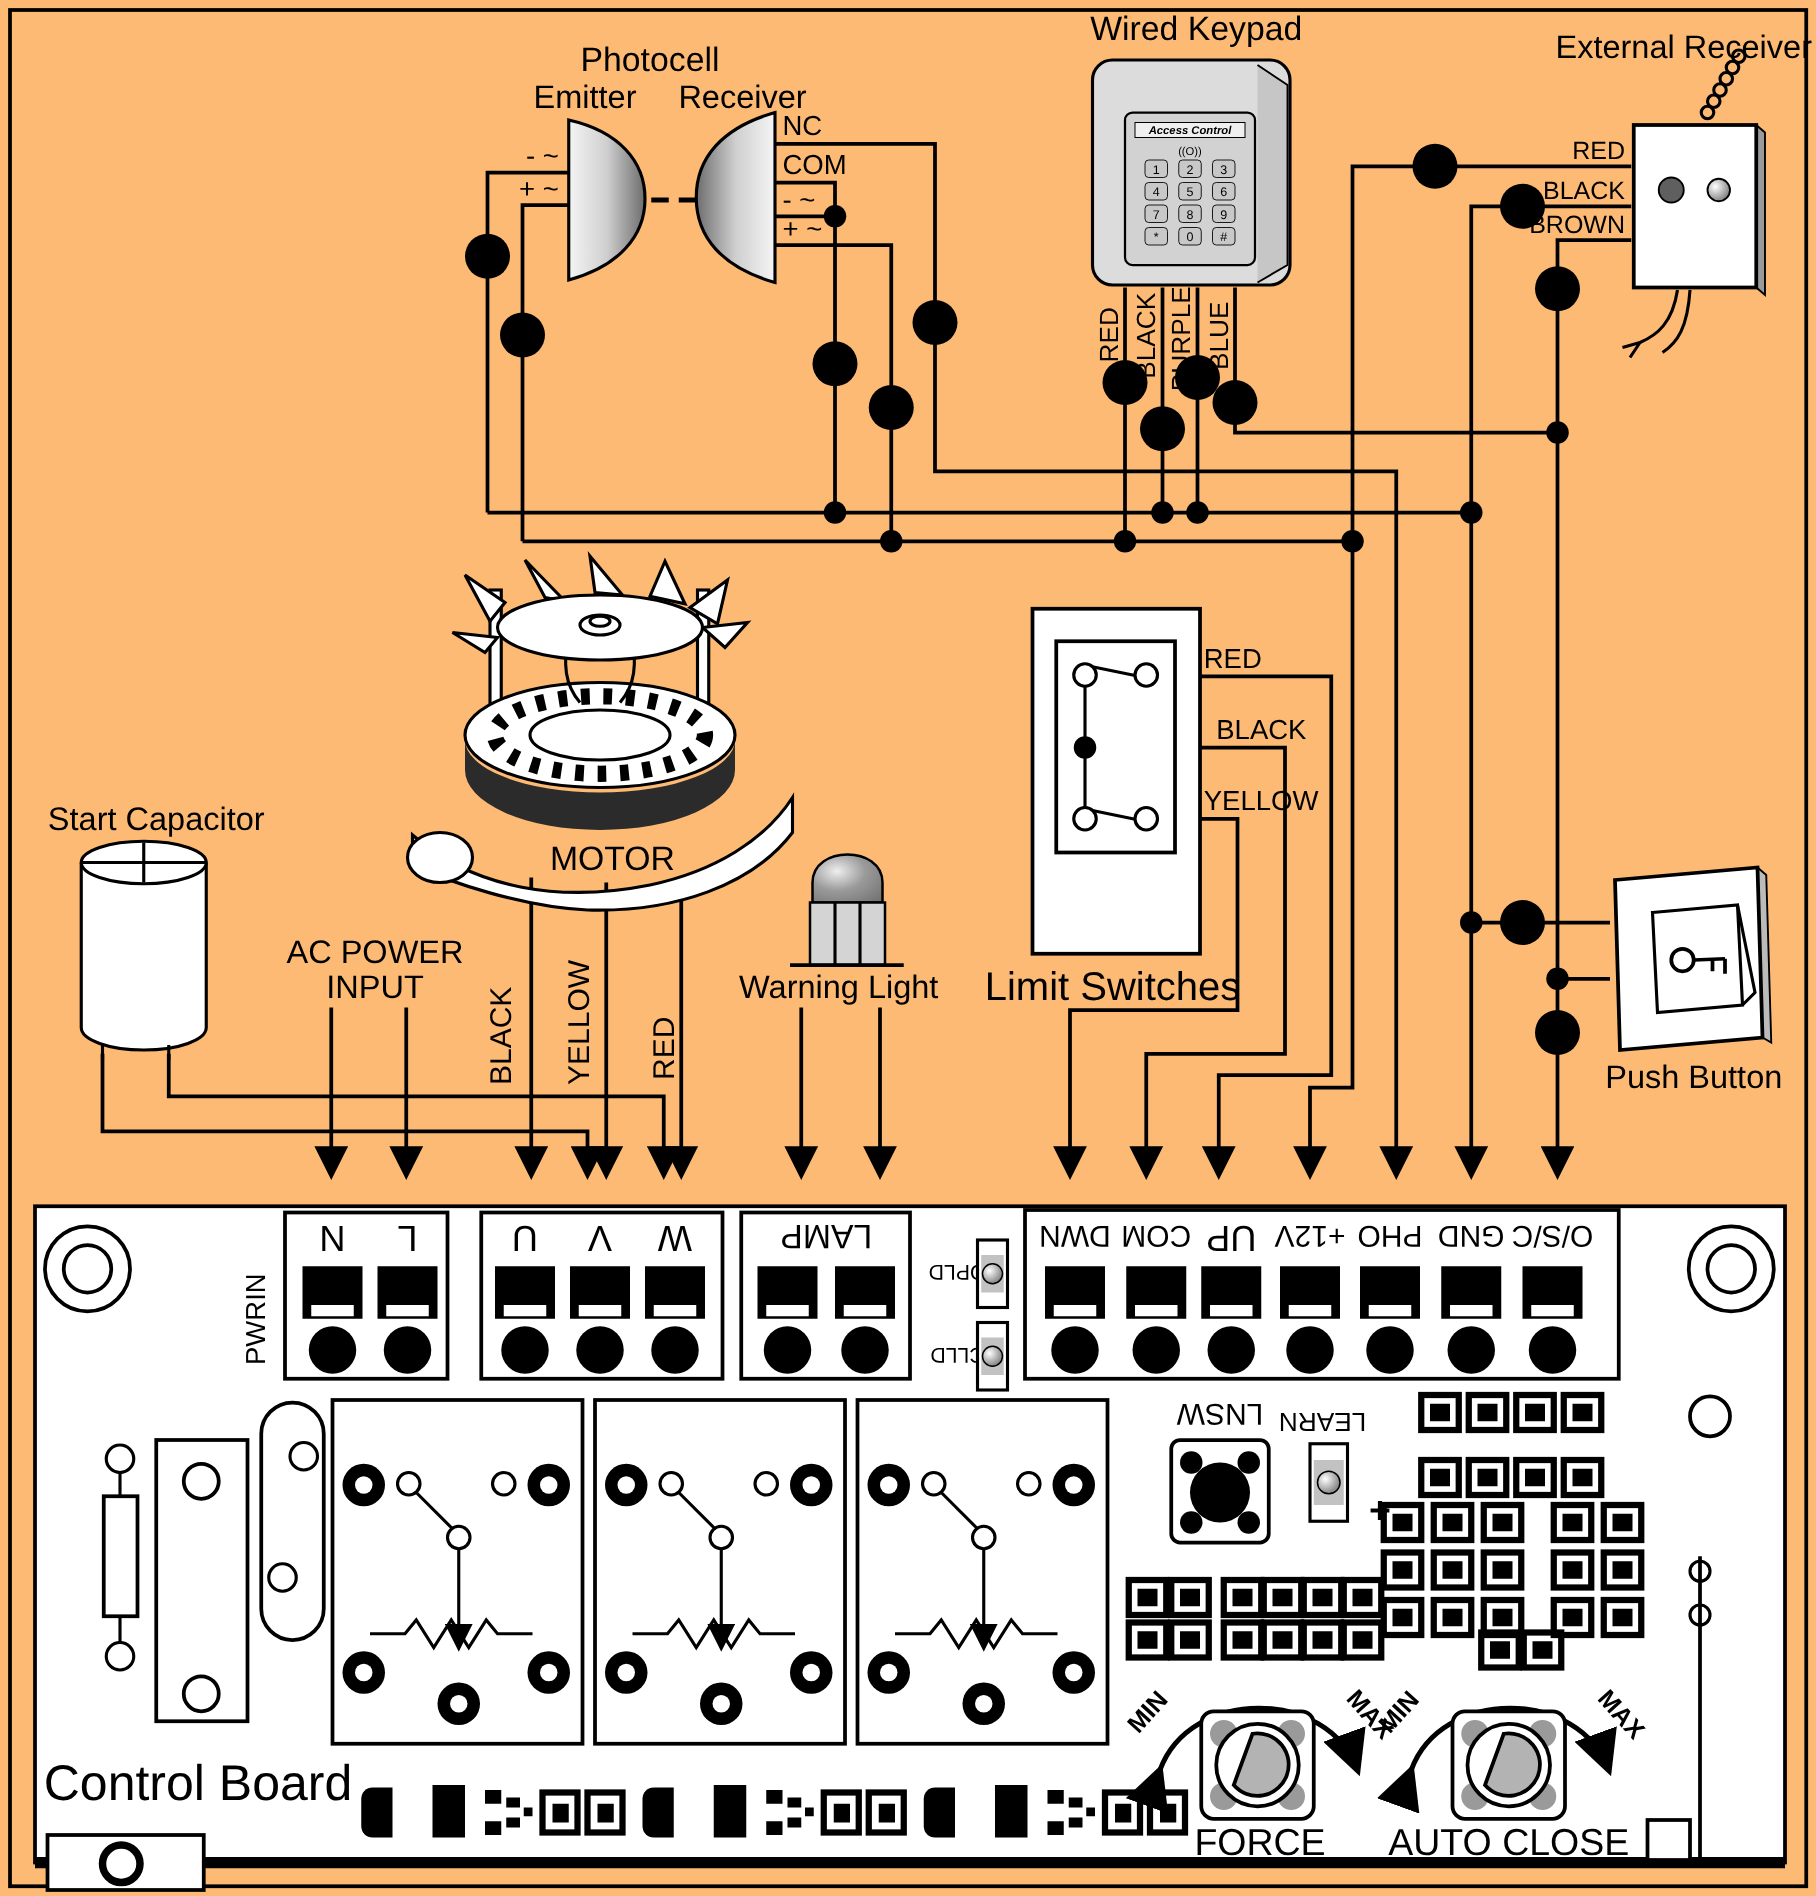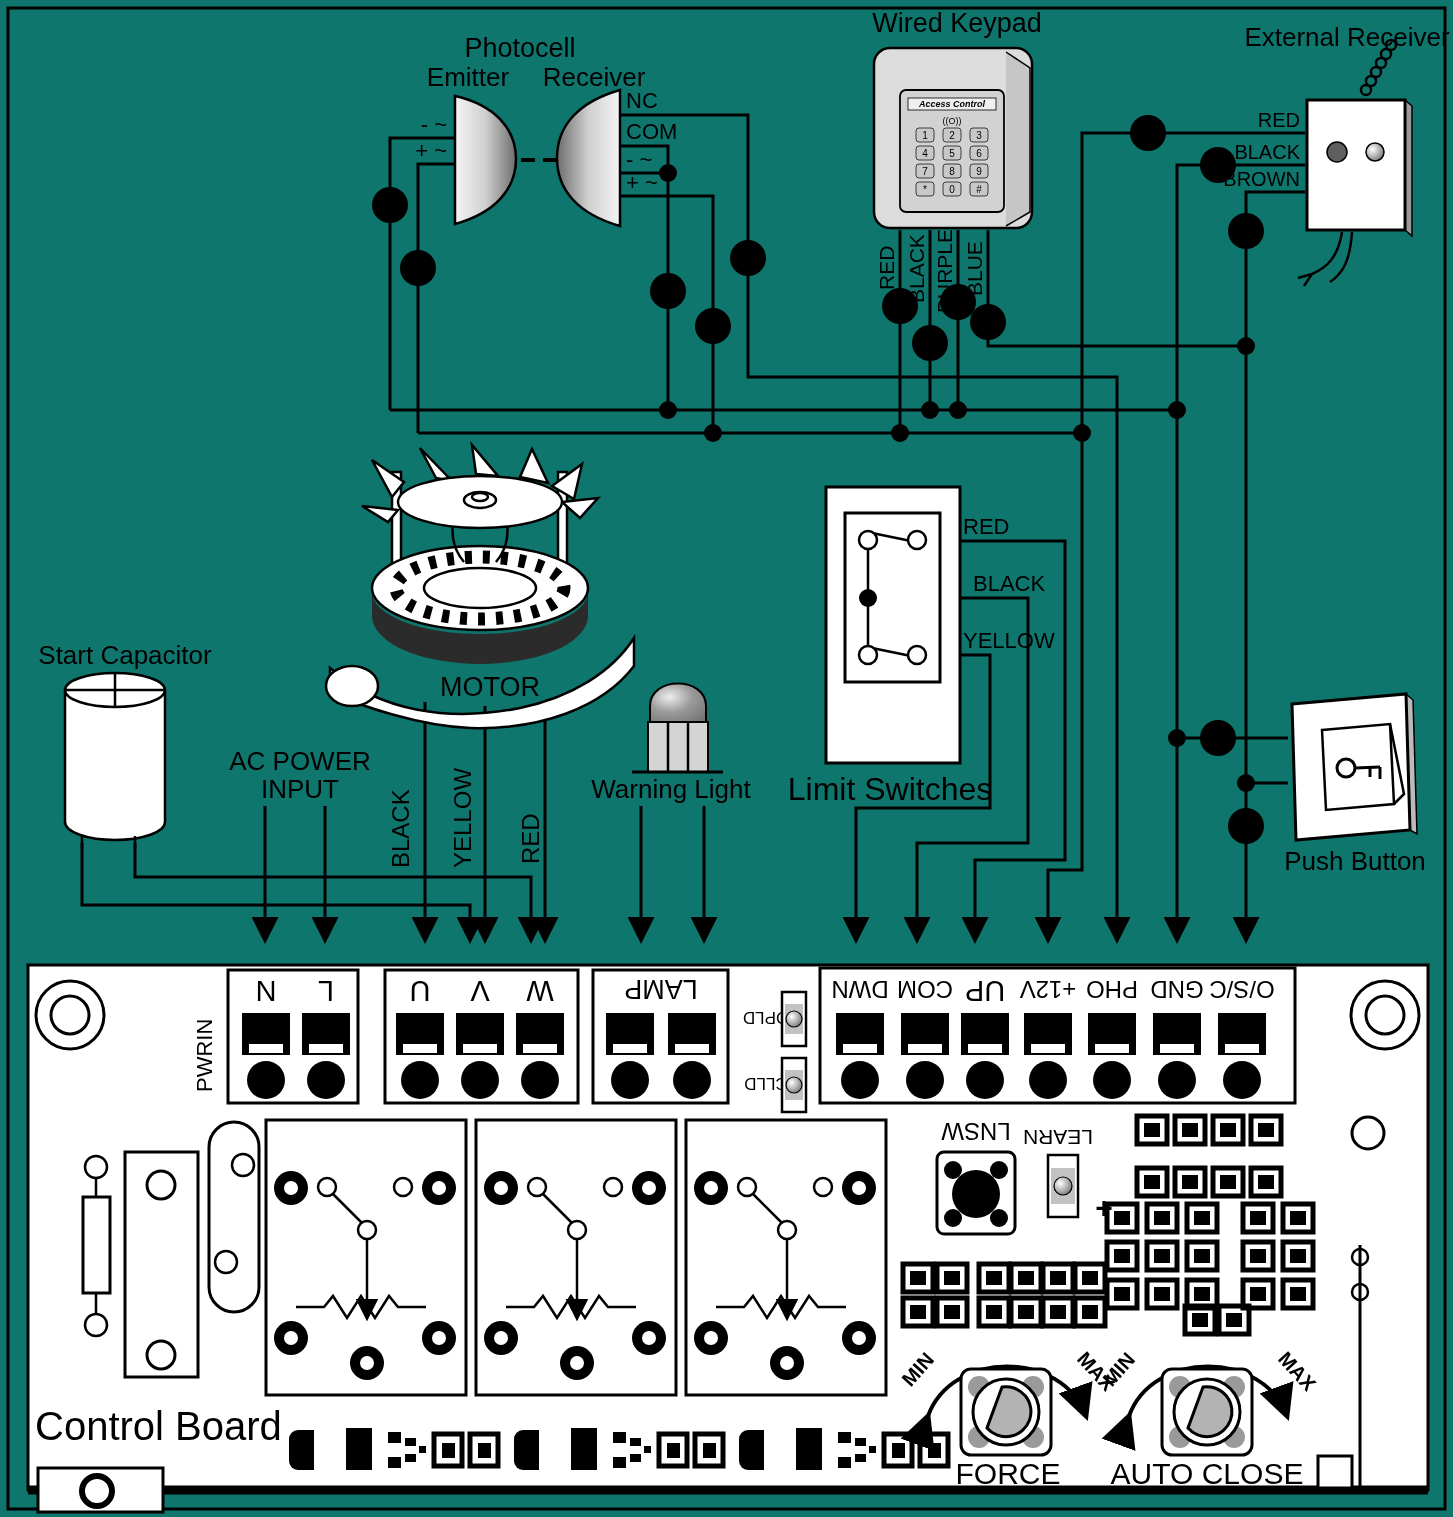--- a/index.html
+++ b/index.html
@@ -1,16 +1,16 @@
 <!DOCTYPE html>
 <html><head>
 <meta charset="utf-8">
 <style>
   html,body{margin:0;padding:0;background:#fff;}
-  .stage{width:1453px;height:1517px;position:relative;background:#0f766e;}
+  .stage{width:1453px;height:1517px;position:relative;background:#fdba74;}
   svg text{font-family:"Liberation Sans","DejaVu Sans",sans-serif;fill:#000;}
   .mid{text-anchor:middle}.end{text-anchor:end}
   .t40{font-size:40px}.t32{font-size:32px}.t30{font-size:30px}.t27{font-size:27px}
   .t26{font-size:26px}.t24{font-size:24px}.t22{font-size:22px}.t21{font-size:21px}
   .t20{font-size:20px}.t17{font-size:17px}.t9{font-size:9px}
   .b{font-weight:bold}
   .w{stroke:#000;stroke-width:3;fill:none}
   .w2{stroke:#000;stroke-width:2.5;fill:none}
   .w4{stroke:#000;stroke-width:4;fill:none}
   .box{fill:#fff;stroke:#000;stroke-width:3}

